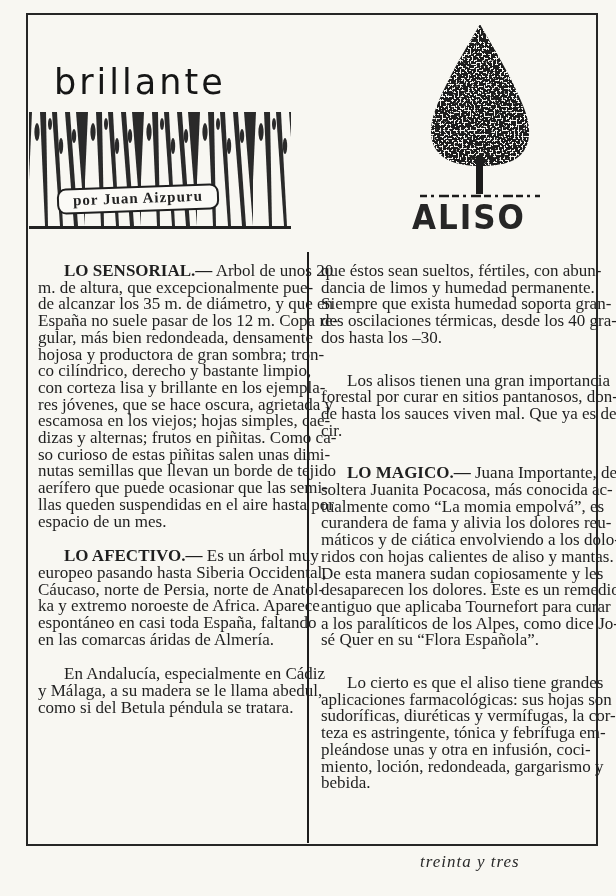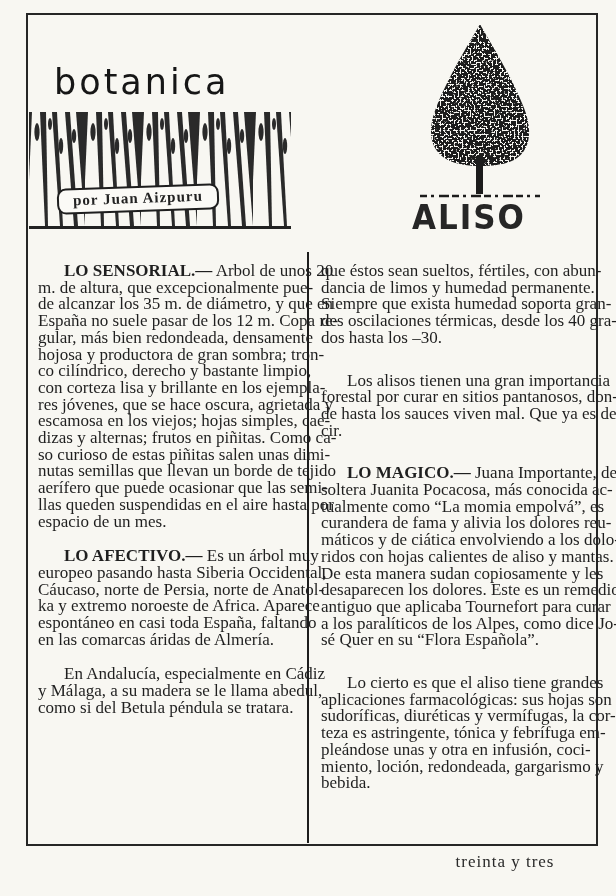--- a/index.html
+++ b/index.html
@@ -50,32 +50,32 @@
   .col-right{left:321px;}
   .col p{
     margin:0;white-space:pre;text-indent:26px;
   }
   .col-left p{margin-bottom:18px;}
   .col-right p{margin-bottom:26px;}
   .col p.cont{text-indent:0;}
   .col .lead{font-weight:bold;}
   .page-number{
     position:absolute;left:420px;top:852px;width:170px;
-    text-align:center;font-size:17px;color:#2a2a2a;
+    text-align:left;font-style:italic;font-size:17px;color:#2a2a2a;
     letter-spacing:1px;
   }
 </style>
 </head>
 <body>
 
 <div class="page">
 
   <div class="frame"></div>
 
-  <div class="section-title">botanica</div>
+  <div class="section-title">brillante</div>
 
   <svg class="forest" width="262" height="120" viewBox="0 0 262 120">
     <defs>
       <pattern id="trunks" x="0" y="0" width="56" height="114" patternUnits="userSpaceOnUse">
         <rect x="0" y="0" width="56" height="114" fill="#2a2a2a"></rect>
         <polygon points="3,0 11,0 16,114 -2,114" fill="#f8f7f2"></polygon>
         <polygon points="17,0 23,0 31,114 19,114" fill="#f8f7f2"></polygon>
         <polygon points="28,0 36,0 45,114 34,114" fill="#f8f7f2"></polygon>
         <polygon points="41,0 47,0 56,114 49,114" fill="#f8f7f2"></polygon>
         <ellipse cx="8" cy="20" rx="2.6" ry="9" fill="#2a2a2a"></ellipse>

